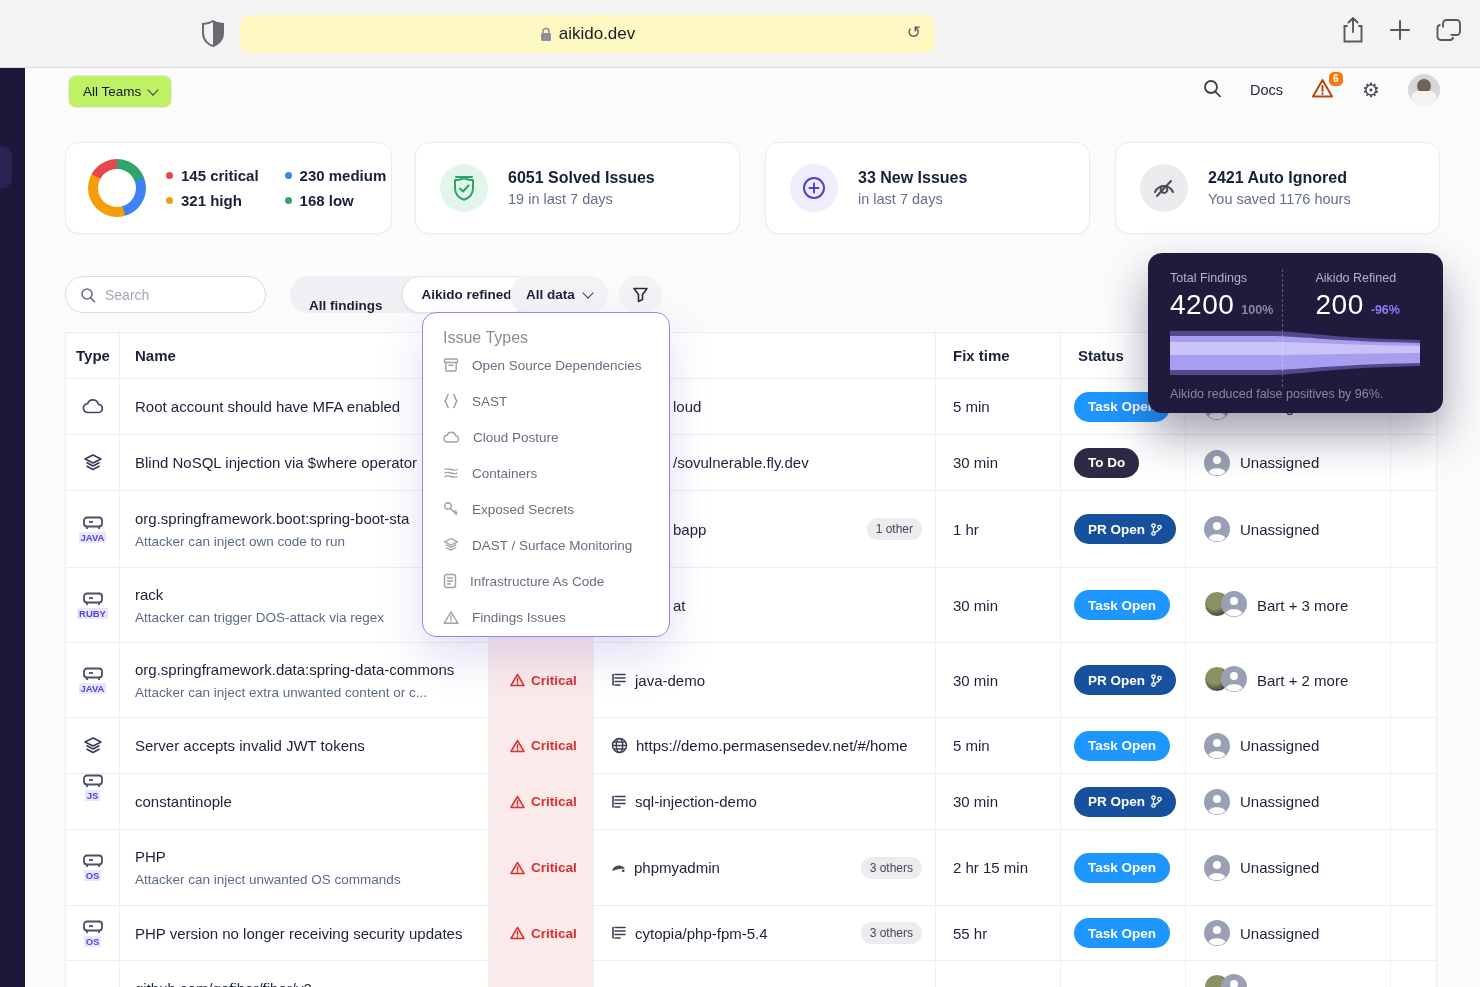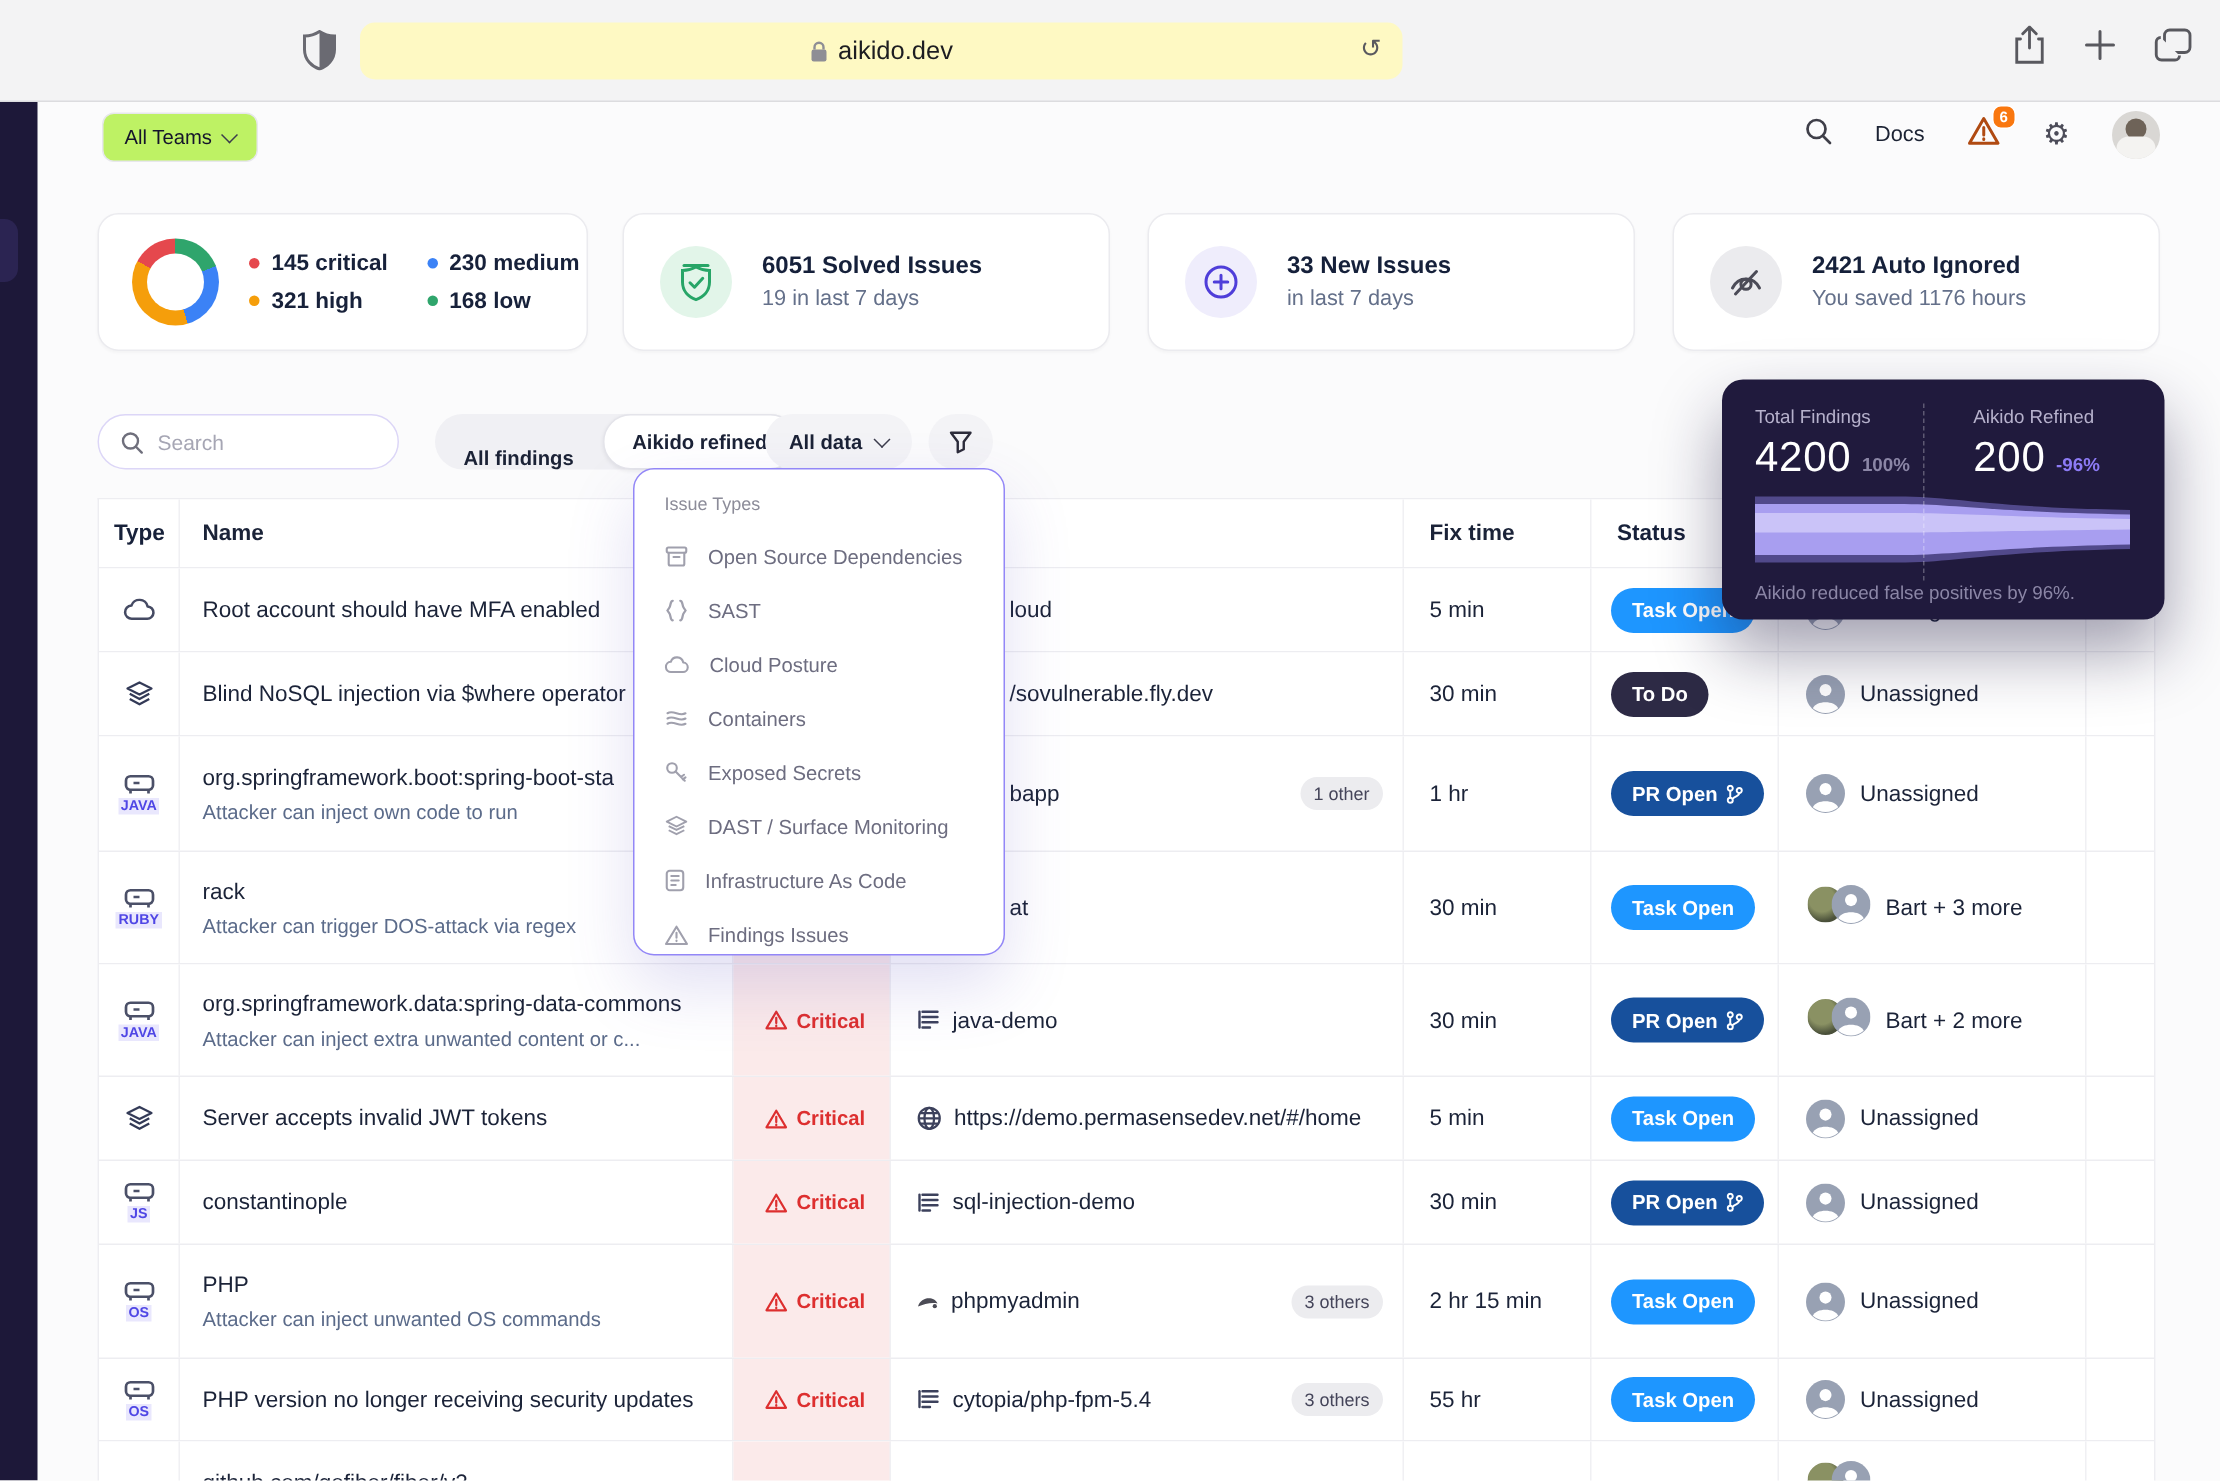--- a/index.html
+++ b/index.html
@@ -61,21 +61,21 @@
   .search-pill input { border:none; outline:none; font-size:14px; color:#33334a; width:140px; background:transparent; font-family:"Liberation Sans",sans-serif; }
   .search-pill input::placeholder { color:#a6a6b4; }
   .seg { position:absolute; left:290px; top:208px; height:37px; background:#f0f0f4; border-radius:19px; display:flex; align-items:flex-end; }
   .seg-item { font-size:13.5px; font-weight:bold; color:#1b2236; padding:0 19px; }
   .seg-item.active { background:#fff; border:1px solid #e4e4ea; border-radius:19px; height:37px; display:flex; align-items:center; box-shadow:0 1px 3px rgba(20,20,40,.08); }
   .types-pill { position:absolute; left:510px; top:208px; height:37px; padding:0 16px; background:#f3f3f6; border-radius:19px; display:flex; align-items:center; gap:9px; font-size:13.5px; font-weight:bold; color:#1b2236; }
   .funnel-pill { position:absolute; left:619px; top:208px; width:43px; height:37px; background:#f3f3f6; border-radius:19px; display:flex; align-items:center; justify-content:center; }
 
   
   .menu { position:absolute; left:422px; top:244px; width:248px; height:325px; background:#fff; border:1.5px solid #9387f7; border-radius:14px; z-index:50; box-shadow:0 20px 45px rgba(90,80,190,.18); padding:16px 0 0 20px; }
-  .menu-title { font-size:12px; color:#8c8c99; margin-bottom:10px; }
+  .menu-title { font-size:16px; color:#8c8c99; margin-bottom:0; }
   .menu-item { display:flex; align-items:center; gap:13px; height:36px; font-size:13.5px; color:#6d6d80; font-weight:500; }
   .menu-item svg { flex:none; }
 
   
   .tbl { position:absolute; left:65px; top:264px; width:1372px; background:#fff; border:1px solid #ededf1; border-bottom:none; }
   .trow { display:grid; grid-template-columns:54px 369px 105px 342px 125px 125px 205px 47px; border-bottom:1px solid #ededf1; background:#fff; }
   .trow > div { border-right:1px solid #f0f0f3; display:flex; align-items:center; overflow:hidden; }
   .trow > div:last-child { border-right:none; }
   .th { height:46px; font-size:15px; font-weight:bold; color:#17213a; }
   .c-type { justify-content:center; }
@@ -498,21 +498,21 @@
             <circle cx="12" cy="12" r="12" fill="#98a1b3"></circle>
             <circle cx="12" cy="9.3" r="3.7" fill="#fff"></circle>
             <path d="M4.2 20.5 C6 15.5 18 15.5 19.8 20.5 A12 12 0 0 1 4.2 20.5 Z" fill="#fff"></path>
           </svg>
         <span>Unassigned</span>
       </div>
         <div></div>
     </div>
 
     <div class="trow" style="height:56px;">
-      <div class="c-type" style="flex-direction:column; justify-content:center;">
+      <div class="c-type" style="flex-direction:column; justify-content:flex-start;">
         <svg width="24" height="15" viewBox="0 0 24 15">
             <rect x="3" y="1.5" width="18" height="9" rx="3" fill="none" stroke="#4b5068" stroke-width="1.8"></rect>
             <path d="M8 6 H12" stroke="#4b5068" stroke-width="1.8"></path>
             <path d="M6 10.5 V13 M18 10.5 V13" stroke="#4b5068" stroke-width="1.8"></path>
           </svg>
         <span style="font-size:9.5px; font-weight:bold; color:#4f46e5; background:#e9e7fd; padding:0 2px; margin-top:1px;">JS</span>
       </div>
       <div class="c-name">
           <span class="name-main">constantinople</span>
         </div>

